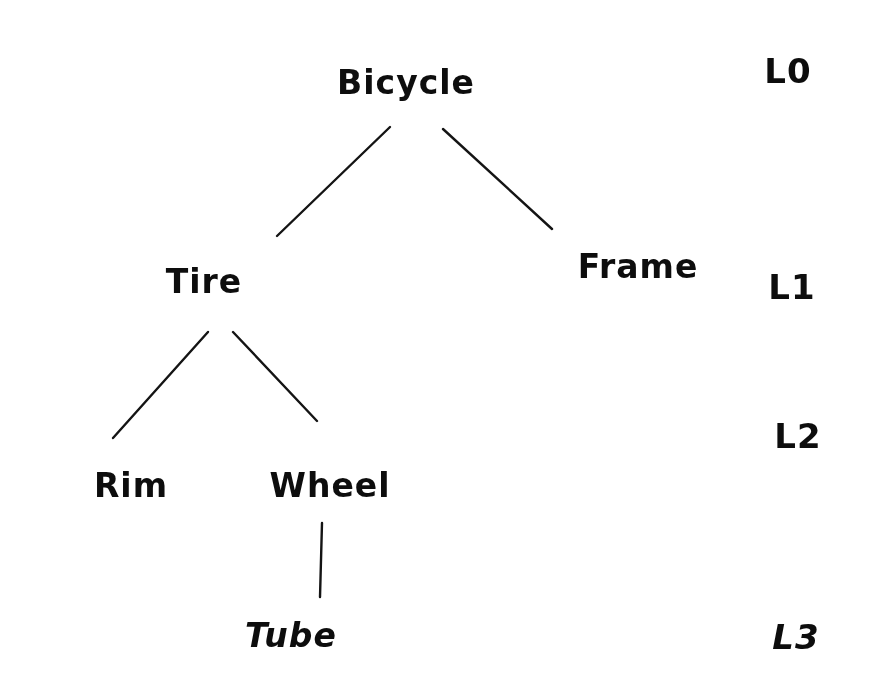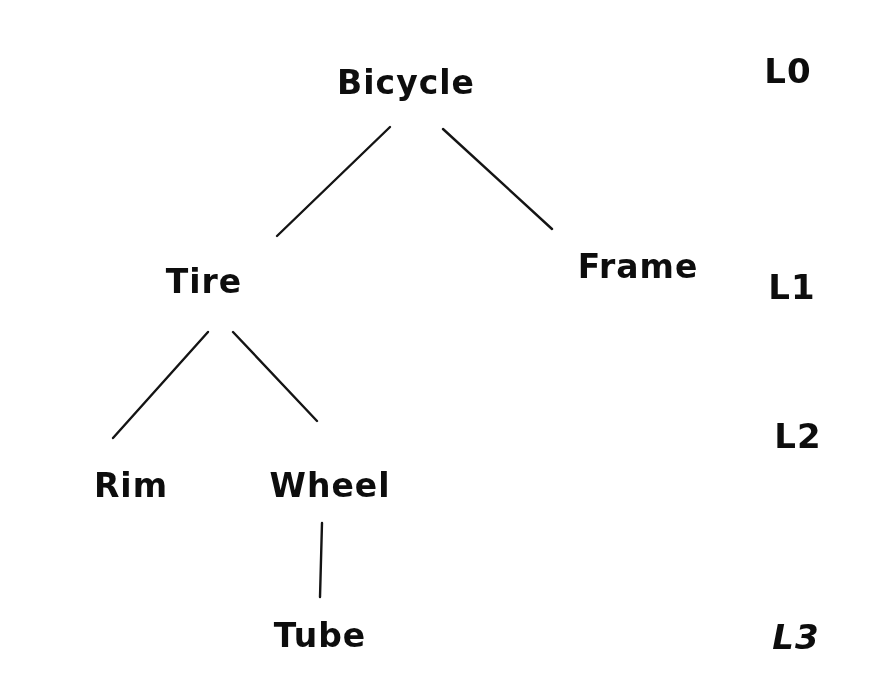--- a/index.html
+++ b/index.html
@@ -42,21 +42,21 @@
   .node-label { }
   .level-label {
     font-size: 34px;
   }
   
   .pos-bicycle { left: 406px; top: 82px; }
   .pos-wheel   { left: 204px; top: 281px; }
   .pos-frame   { left: 638px; top: 266px; }
   .pos-rim     { left: 131px; top: 485px; }
   .pos-tire    { left: 330px; top: 485px; }
-  .pos-tube    { left: 320px; top: 635px; }
+  .pos-tube    { left: 291px; top: 635px; font-style: italic; }
   
   .pos-l0 { left: 788px; top: 71px; }
   .pos-l1 { left: 792px; top: 287px; text-align: right; }
   .pos-l2 { left: 798px; top: 436px; }
   .pos-l3 { left: 796px; top: 637px; font-style: italic; }
 </style>
 </head>
 <body>
 
 <div class="canvas">

